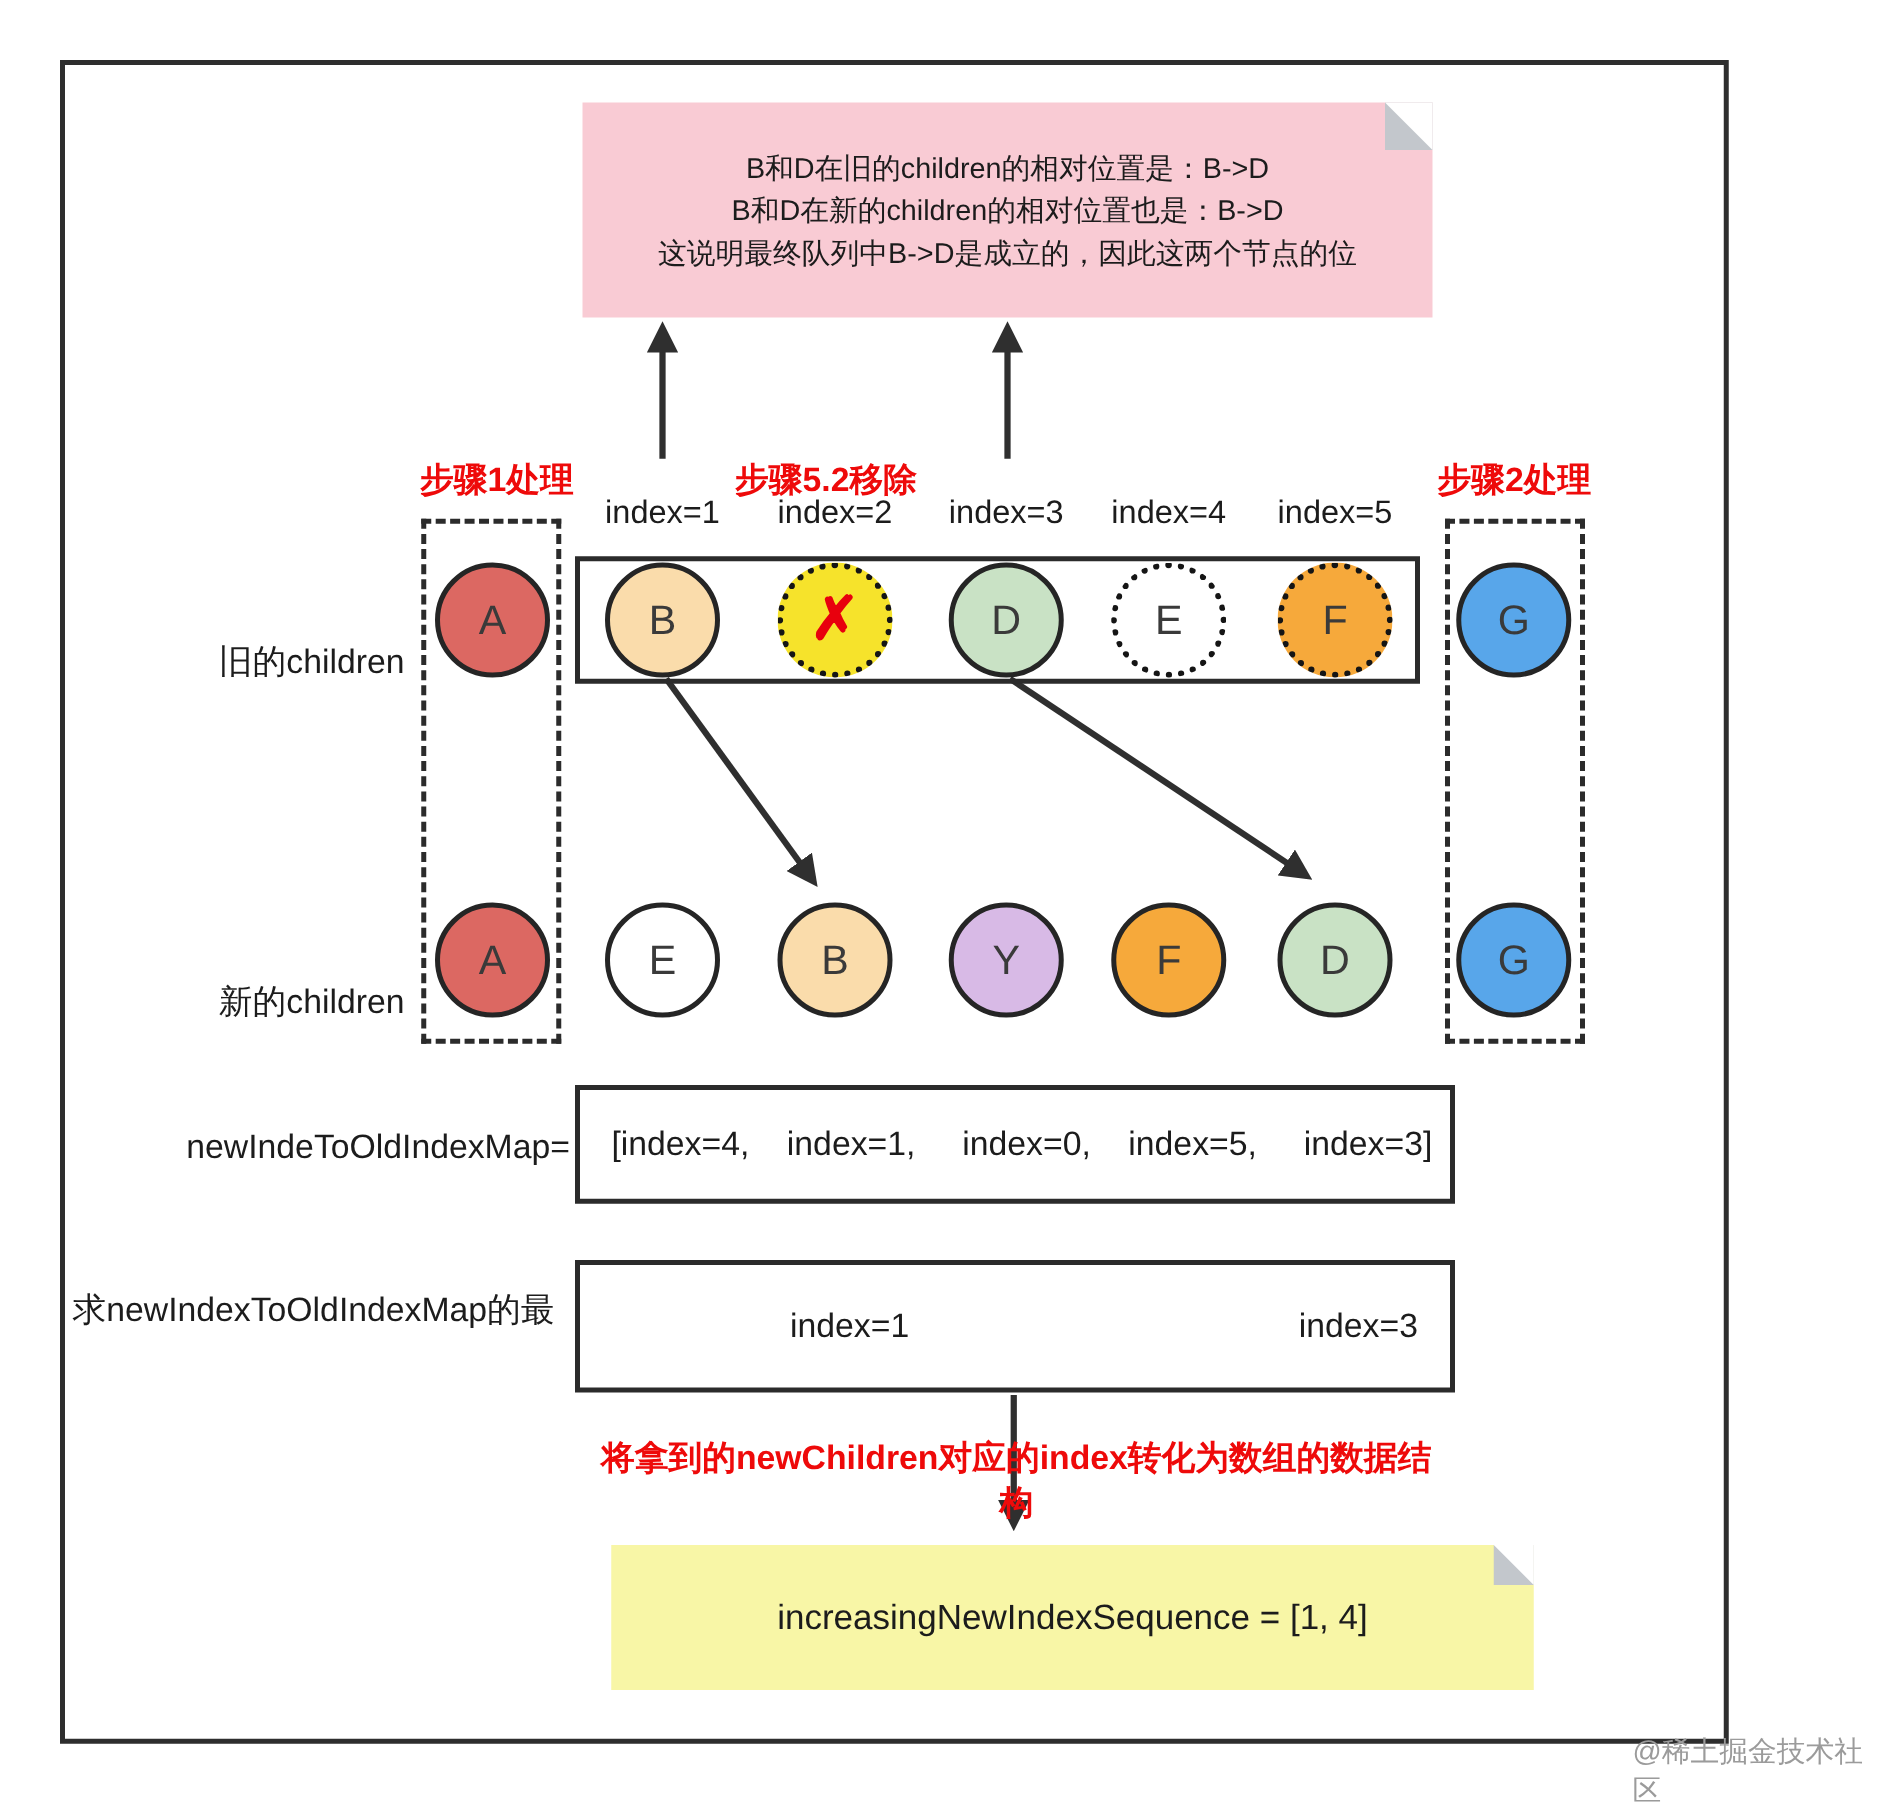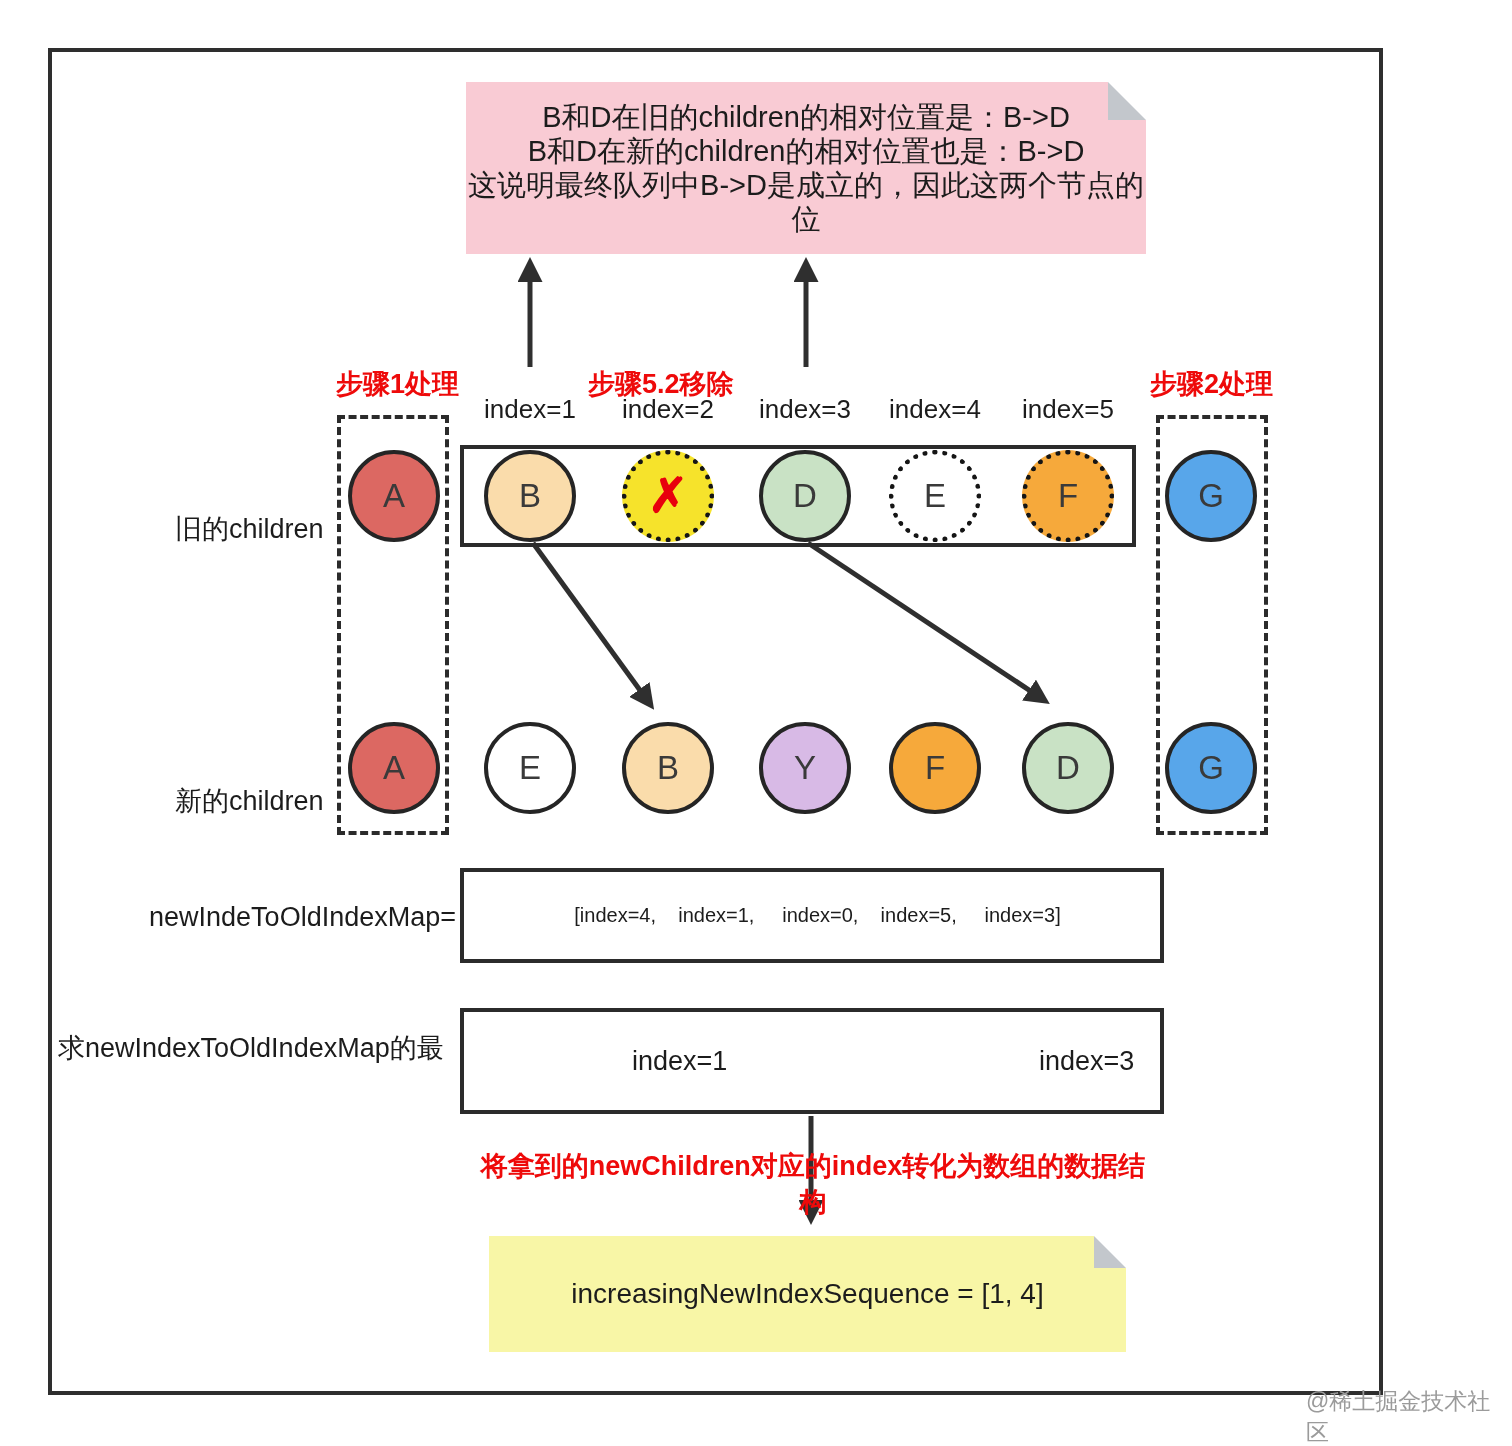--- a/index.html
+++ b/index.html
@@ -6,24 +6,24 @@
   .canvas{position:relative;width:1512px;height:1446px;background:#ffffff;
           font-family:"Liberation Sans",sans-serif;overflow:hidden;color:#1c1c1c;}
   .frame{position:absolute;left:48px;top:48px;width:1335px;height:1347px;
          border:4px solid #2e2e2e;box-sizing:border-box;}
   .arrows{position:absolute;left:0;top:0;width:1512px;height:1446px;pointer-events:none;}
 
   .note{position:absolute;}
   .note::after{content:"";position:absolute;top:0;right:0;border-style:solid;}
   .note-pink{left:466px;top:82px;width:680px;height:172px;background:#f9cbd4;}
   .note-pink::after{border-width:0 38px 38px 0;border-color:#ffffff #ffffff #c3c7cc #c3c7cc;}
-  .note-yellow{left:489px;top:1236px;width:637px;height:116px;background:#f8f6a6;}
+  .note-yellow{left:489px;top:1236px;width:738px;height:116px;background:#f8f6a6;}
   .note-yellow::after{border-width:0 32px 32px 0;border-color:#ffffff #ffffff #c3c7cc #c3c7cc;}
   .note-text{display:flex;flex-direction:column;justify-content:center;height:100%;
-             text-align:center;font-size:29px;line-height:34px;color:#1c1c1c;}
+             text-align:center;font-size:23px;line-height:34px;color:#1c1c1c;}
   .note-yellow .note-text{font-size:28px;}
 
   .step-label{position:absolute;top:366px;color:#ee0a0a;font-weight:bold;font-size:27px;}
   .idx-label{position:absolute;top:394px;width:132px;text-align:center;font-size:26px;}
 
   .row-label{position:absolute;font-size:27px;margin-top:28px;}
   .dashed-box{position:absolute;top:415px;width:112px;height:420px;
               border:4px dashed #2b2b2b;box-sizing:border-box;}
   .solid-box{position:absolute;left:460px;top:445px;width:676px;height:102px;
              border:4px solid #2b2b2b;box-sizing:border-box;}
@@ -31,21 +31,21 @@
   .circle{position:absolute;width:92px;height:92px;border-radius:50%;box-sizing:border-box;
           border:4px solid #252525;display:flex;align-items:center;justify-content:center;
           font-size:33px;color:#3a3a3a;background:#fff;}
   .circle.dotted{border:5px dotted #151515;}
   .x-mark{font-size:48px;font-weight:bold;color:#e8000d;line-height:1;}
 
   .map-label{position:absolute;left:140px;top:902px;width:316px;text-align:right;font-size:27px;}
   .map-box{position:absolute;left:460px;top:868px;width:704px;height:95px;
            border:4px solid #2b2b2b;box-sizing:border-box;
            display:flex;align-items:center;justify-content:center;}
-  .map-content{font-size:20px;white-space:pre;margin-left:11px;}
+  .map-content{font-size:27px;white-space:pre;margin-left:11px;}
 
   .lis-label{position:absolute;left:58px;top:1028px;width:402px;text-align:left;
              font-size:27px;line-height:40px;}
   .lis-box{position:absolute;left:460px;top:1008px;width:704px;height:106px;
            border:4px solid #2b2b2b;box-sizing:border-box;}
   .lis-v{position:absolute;top:50%;transform:translateY(-50%);font-size:27px;}
   .lis-v1{left:168px;}
   .lis-v2{left:575px;}
 
   .caption-red{position:absolute;left:478px;top:1148px;width:670px;text-align:center;

